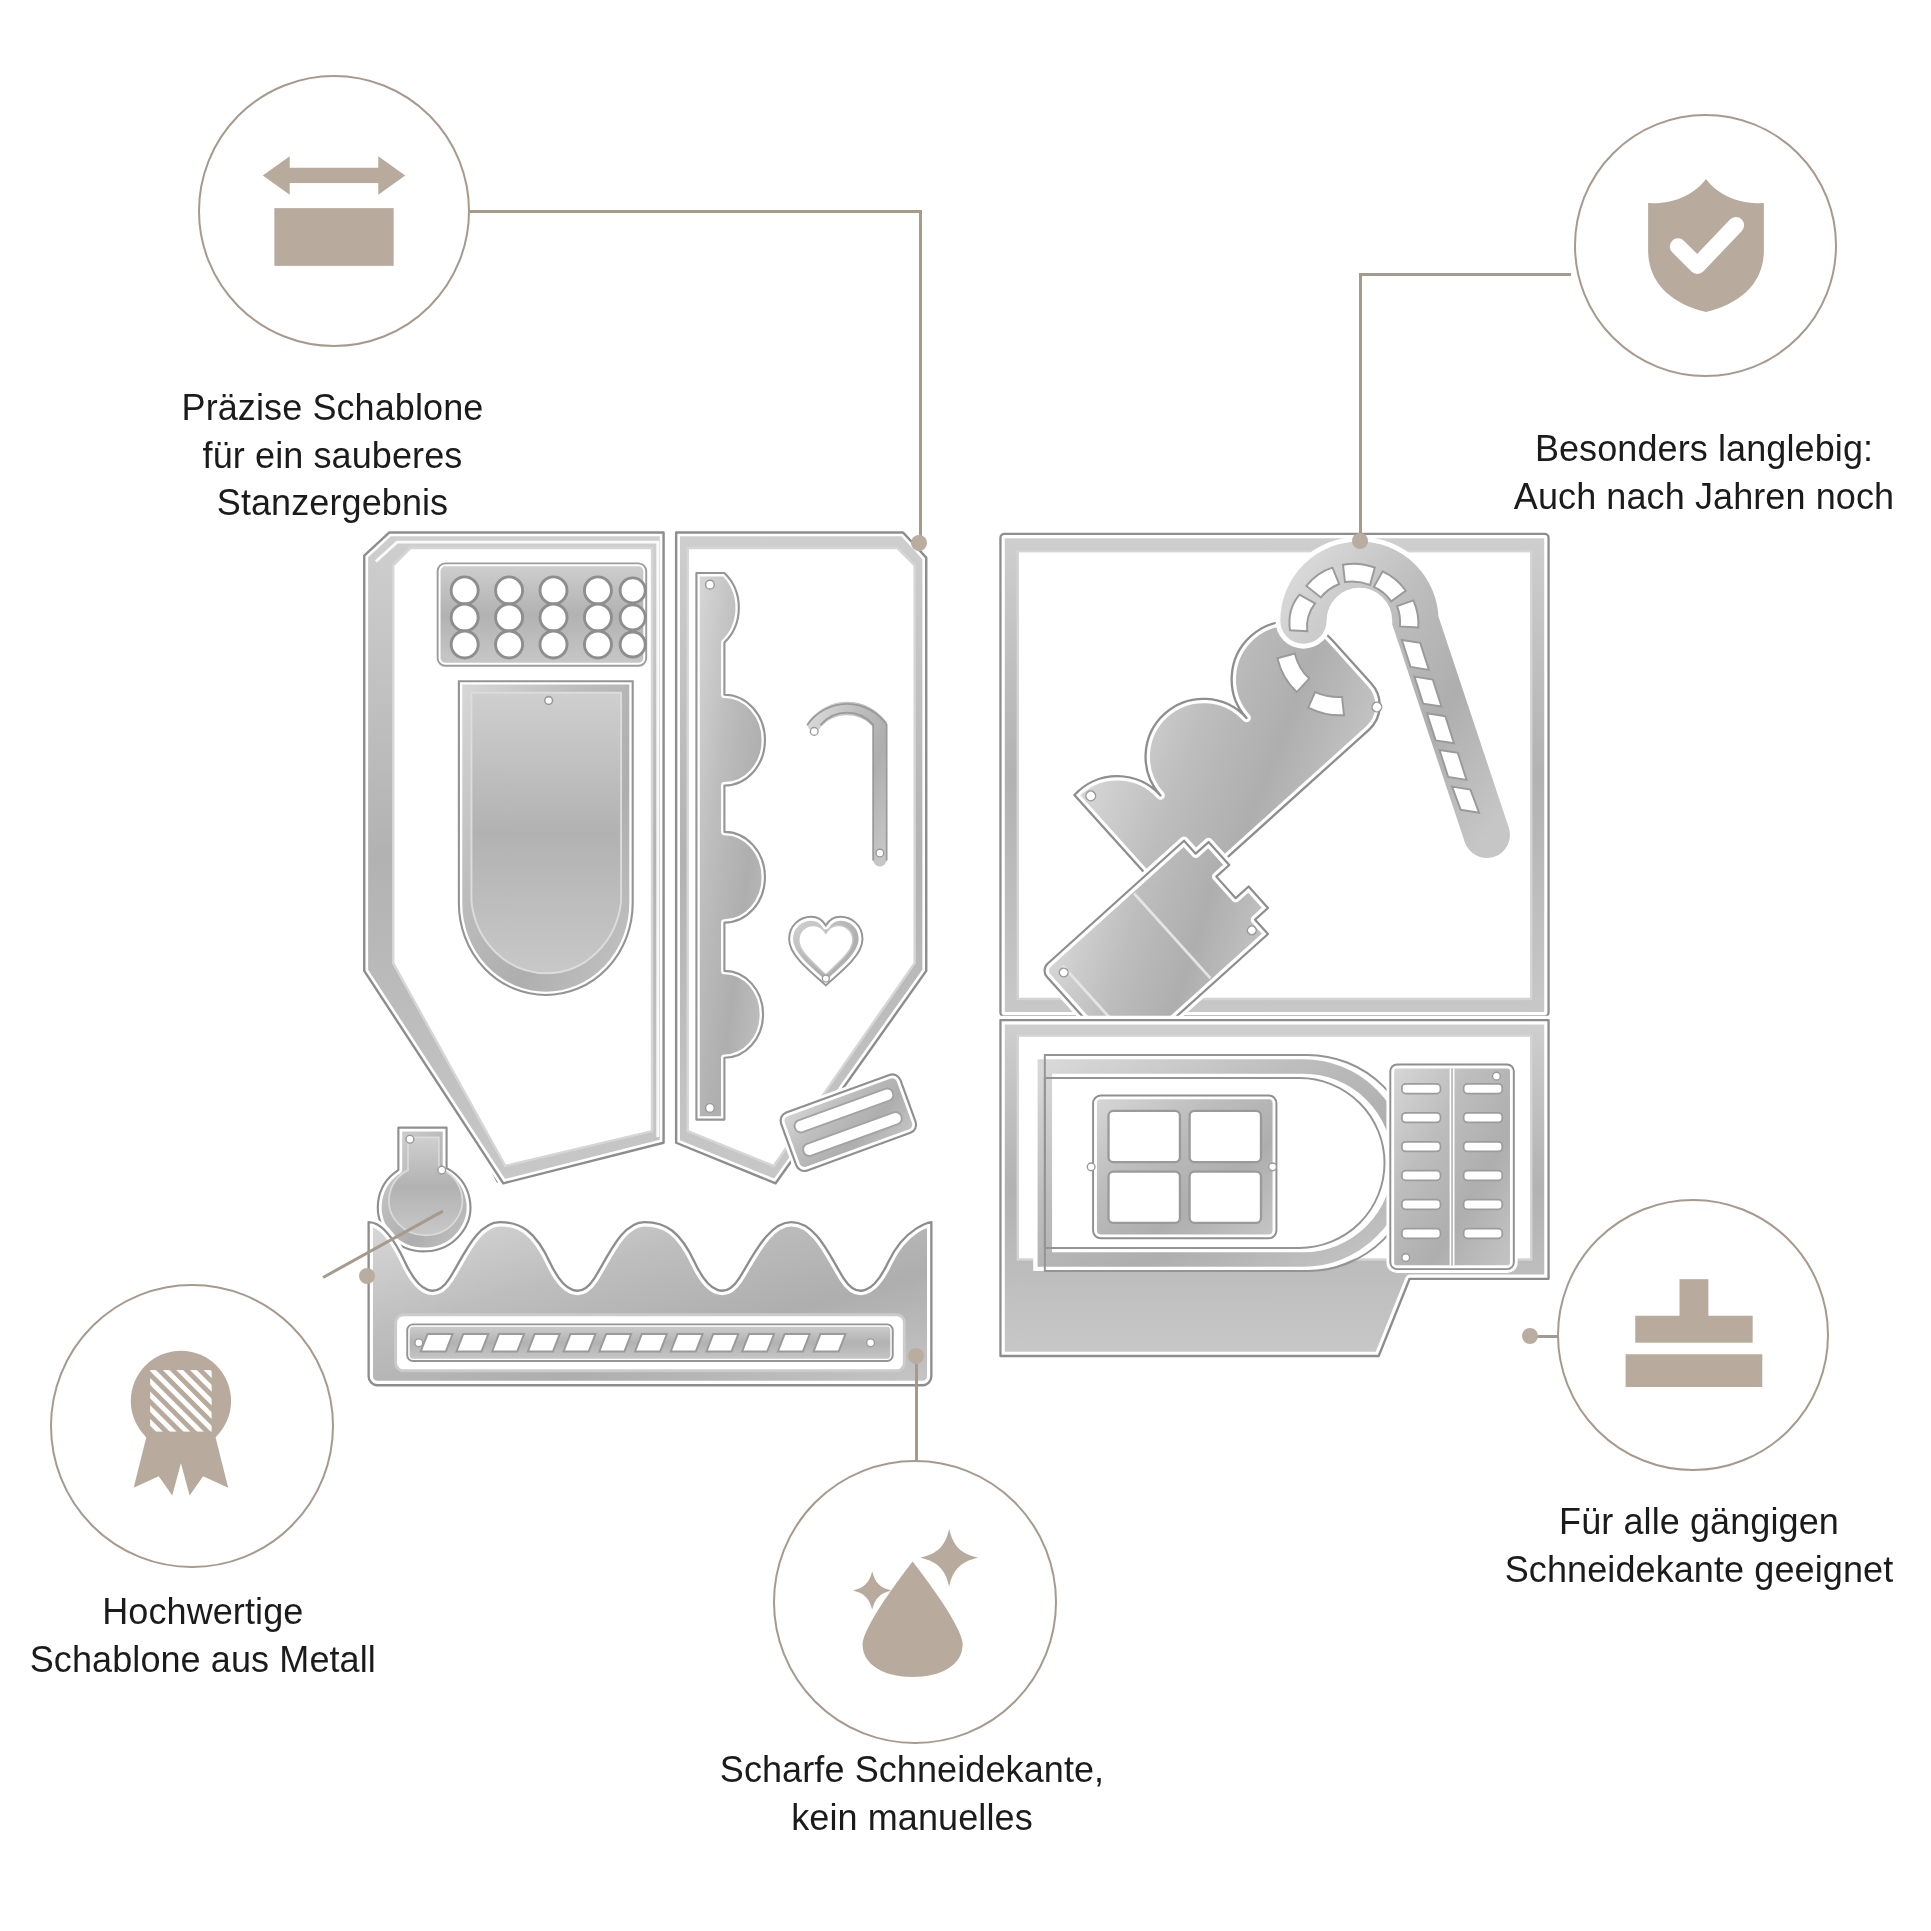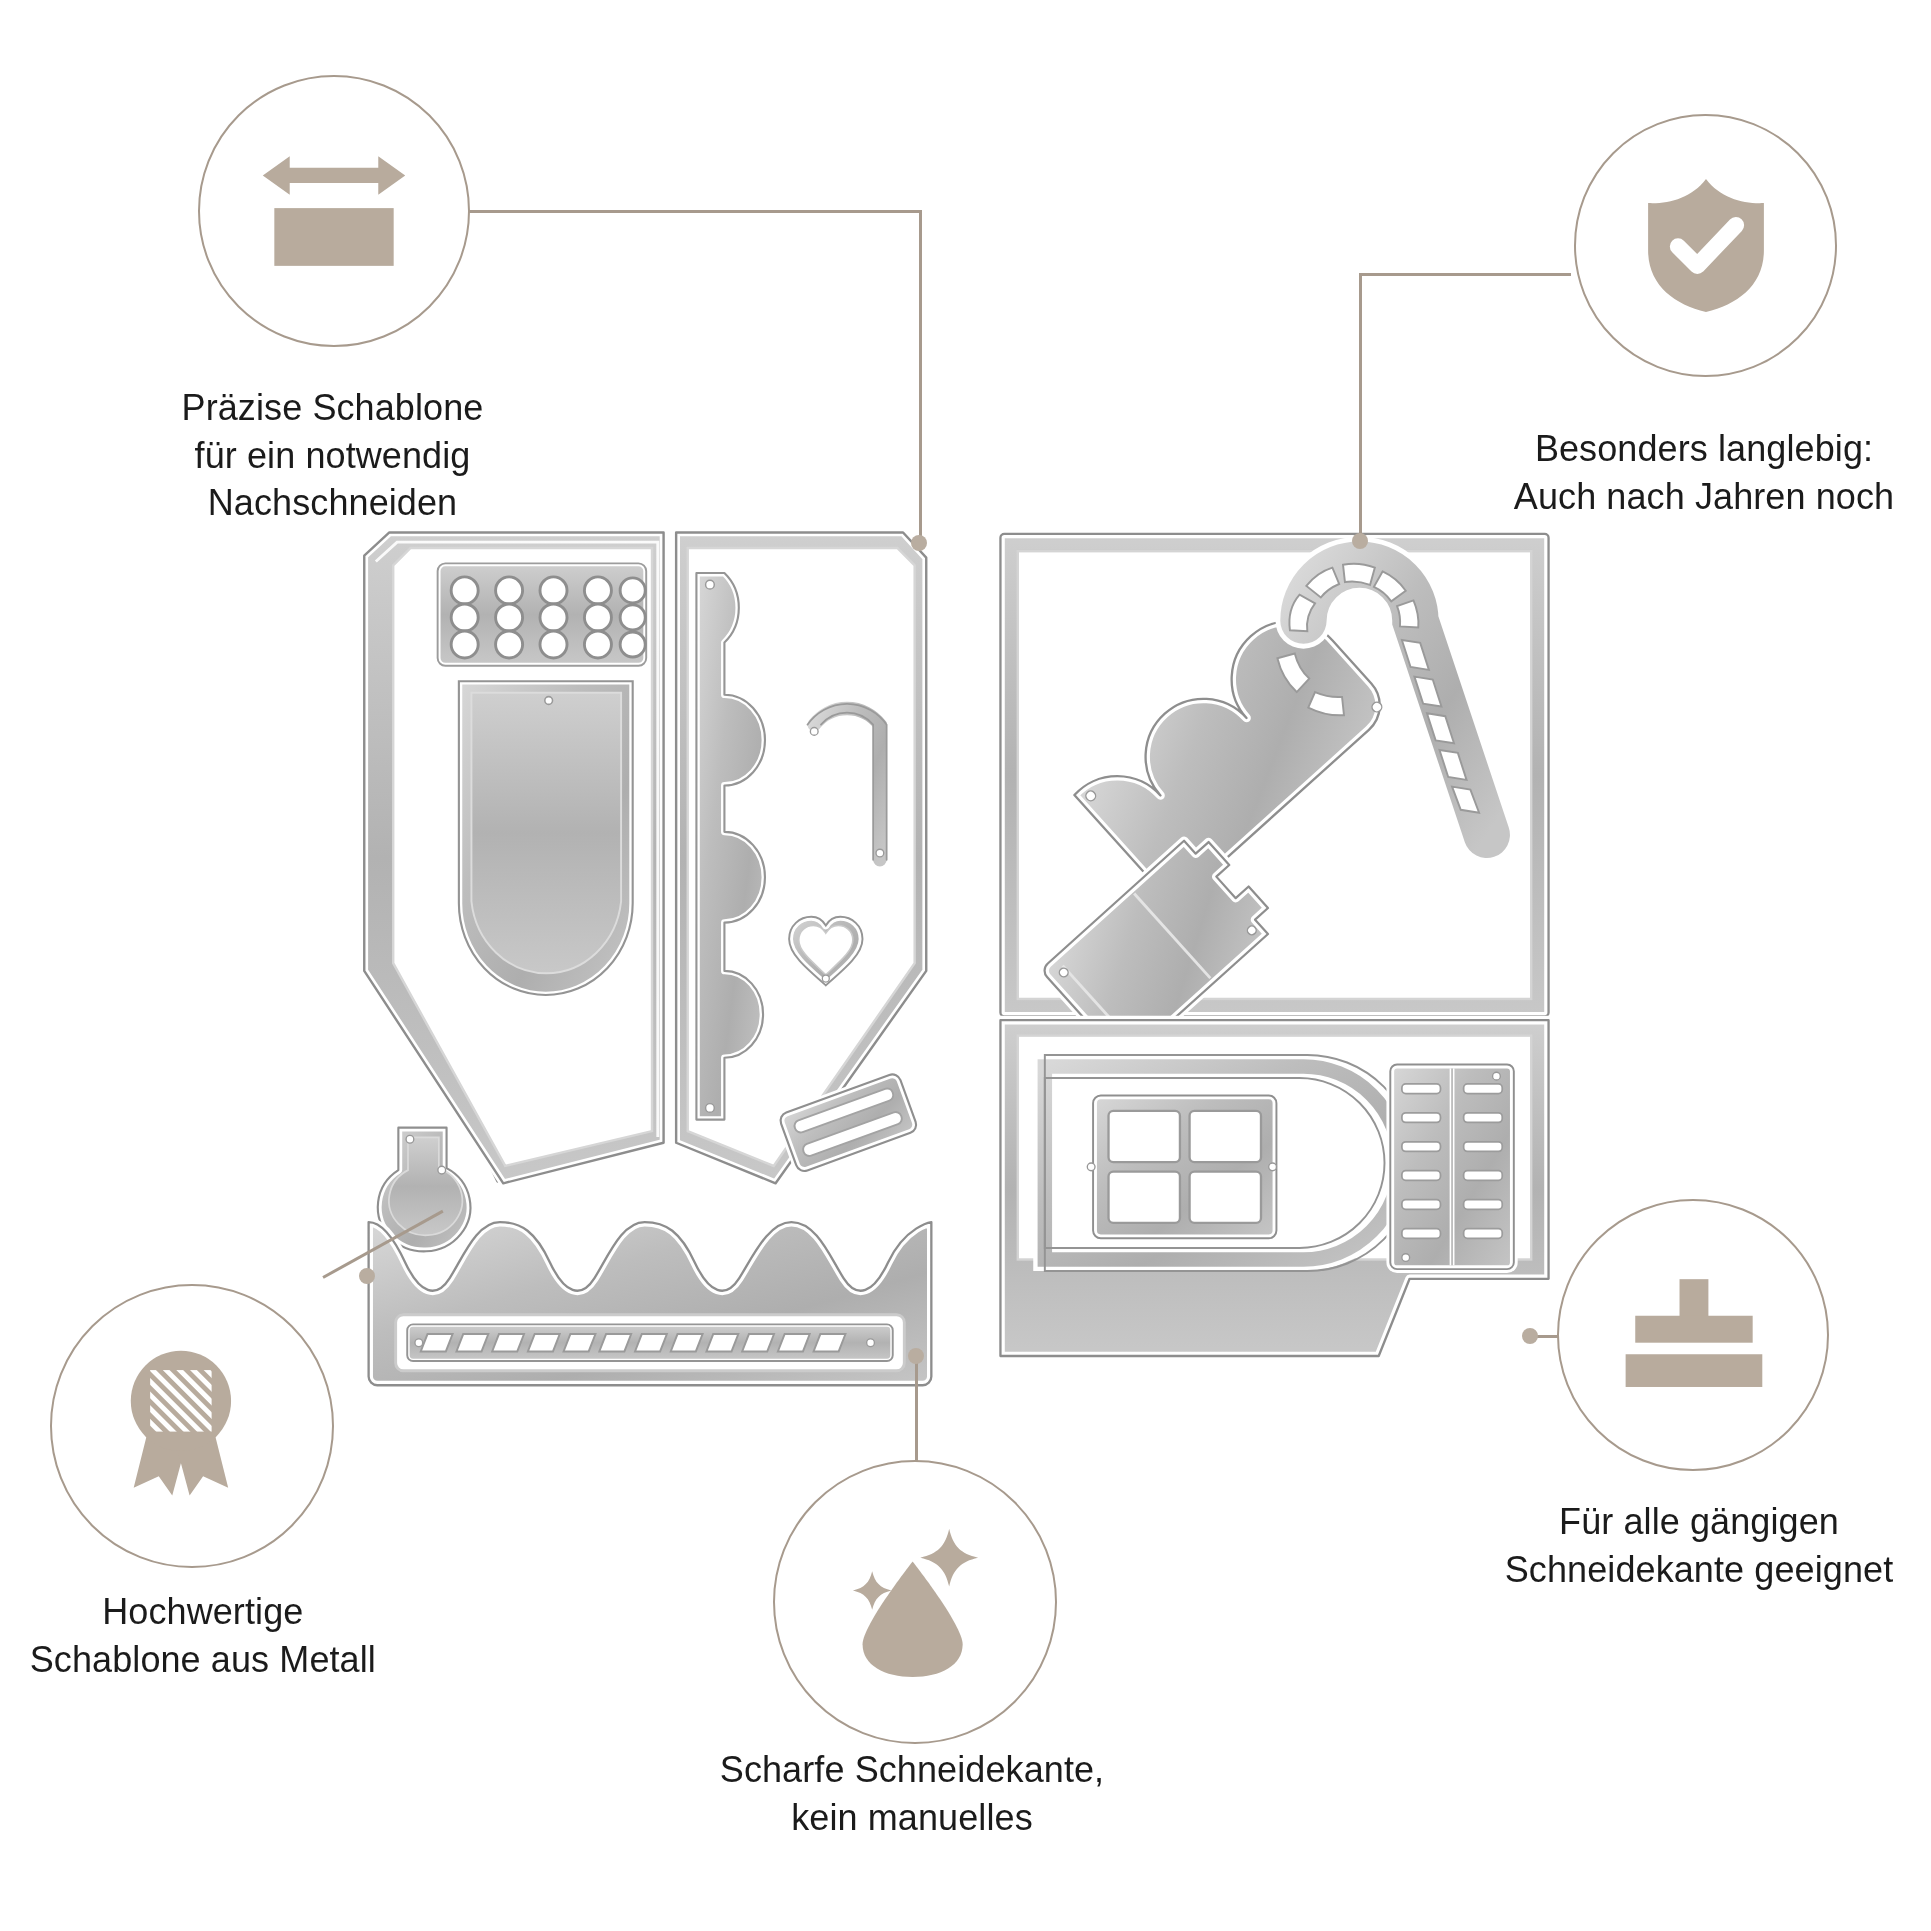--- a/index.html
+++ b/index.html
@@ -343,22 +343,22 @@
     <div class="circle" style="left:198px;top:75px;width:268px;height:268px">
       <div class="ic" style="width:154px;height:126px">
         <svg width="154" height="126" viewBox="0 0 160 130">
           <path d="M6,28 L34,8 L34,20 L126,20 L126,8 L154,28 L126,48 L126,36 L34,36 L34,48 Z" fill="#b8ab9d"></path>
           <rect x="18" y="62" width="124" height="60" fill="#b8ab9d"></rect>
         </svg>
       </div>
     </div>
     <div class="caption" style="left:120px;top:384px;width:425px">
       <span>Präzise Schablone</span>
-      <span>für ein notwendig</span>
-      <span>Nachschneiden</span>
+      <span>für ein sauberes</span>
+      <span>Stanzergebnis</span>
     </div>
   </div>
 
   <div class="feature">
     <div class="circle" style="left:1574px;top:114px;width:259px;height:259px">
       <div class="ic" style="width:126px;height:137px">
         <svg width="126" height="137" viewBox="0 0 130 142">
           <path d="M65,2 C80,22 104,28 125,27 L125,76 C125,112 98,132 65,140
                    C32,132 5,112 5,76 L5,27 C26,28 50,22 65,2 Z" fill="#b8ab9d"></path>
           <path d="M36,72 L56,92 L96,50" fill="none" stroke="#ffffff" stroke-width="17" stroke-linecap="round" stroke-linejoin="round"></path>

